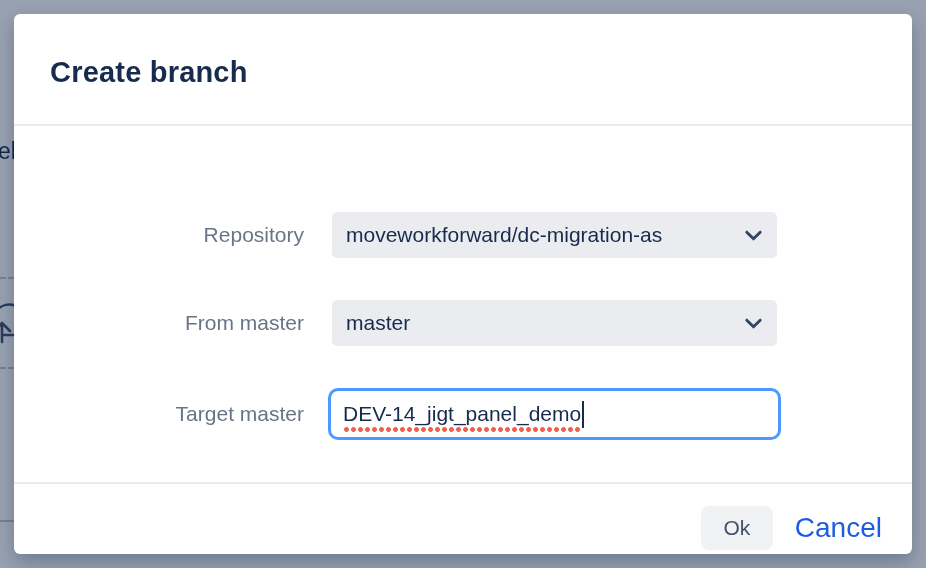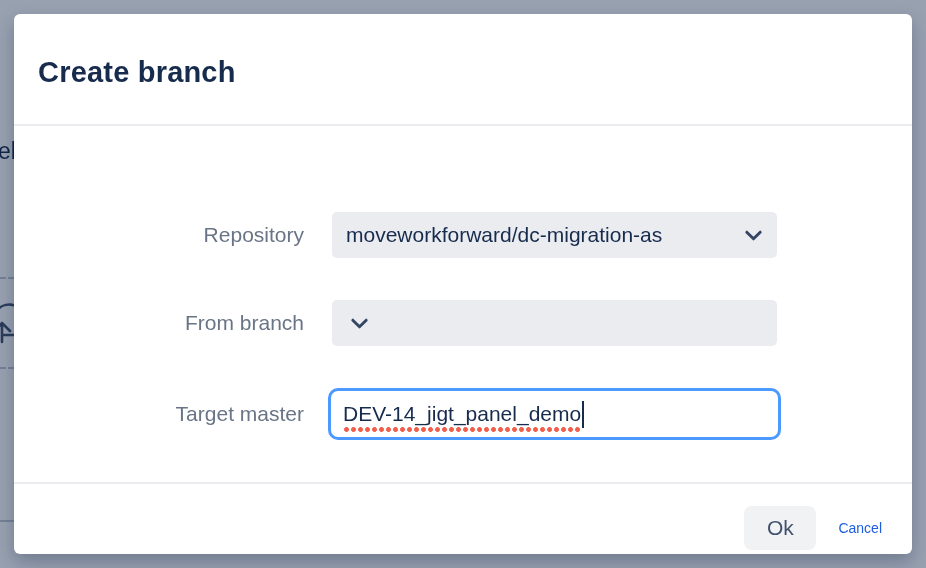--- a/index.html
+++ b/index.html
@@ -28,21 +28,21 @@
   
   .modal {
     position: absolute; left: 14px; top: 14px;
     width: 898px; height: 540px;
     background: #ffffff; border-radius: 6px;
     box-shadow: 0 8px 18px rgba(9,30,66,0.28);
     display: flex; flex-direction: column;
   }
   .modal-header {
     height: 112px; flex: 0 0 auto;
-    padding: 42px 44px 0 24px;
+    padding: 42px 44px 0 36px;
     border-bottom: 2px solid #EBECF0;
   }
   .modal-title {
     font-size: 29px; font-weight: 600; color: #172B4D; letter-spacing: 0.2px;
   }
   .modal-body { flex: 1 1 auto; padding: 86px 0 0 120px; }
   .form-row { display: flex; align-items: center; margin-bottom: 42px; }
   .form-label {
     flex: 0 0 170px; text-align: right; margin-right: 28px;
     font-size: 21px; color: #697586; font-weight: 500;
@@ -87,21 +87,21 @@
     display: flex; align-items: center; justify-content: flex-end;
     padding-right: 30px; gap: 22px;
   }
   .ok-button {
     min-width: 72px; height: 44px; padding: 0 18px;
     background: #F1F2F4; border: none; border-radius: 8px;
     font-family: inherit; font-size: 21px; font-weight: 500; color: #42526E;
     cursor: pointer;
   }
   .cancel-link {
-    font-size: 14px; font-weight: 500; color: #1D5DE2;
+    font-size: 28px; font-weight: 500; color: #1D5DE2;
     text-decoration: none; cursor: pointer;
   }
 </style>
 </head>
 <body>
 
 <div class="bg-page">
   <span class="bg-clipped-text">el</span>
   <div class="bg-dash bg-dash-1"></div>
   <span class="bg-arrow">
@@ -130,22 +130,23 @@
         <span class="select-value">moveworkforward/dc-migration-as</span>
         <span class="chevron">
           <svg viewBox="0 0 24 24" width="23" height="23">
             <path d="M5 8.5l7 7 7-7" fill="none" stroke="#344563" stroke-width="3" stroke-linecap="round" stroke-linejoin="round"></path>
           </svg>
         </span>
       </div>
     </div>
 
     <div class="form-row">
-      <label class="form-label">From branch</label>
+      <label class="form-label">From master</label>
       <div class="select">
+        <span class="select-value">master</span>
         <span class="chevron">
           <svg viewBox="0 0 24 24" width="23" height="23">
             <path d="M5 8.5l7 7 7-7" fill="none" stroke="#344563" stroke-width="3" stroke-linecap="round" stroke-linejoin="round"></path>
           </svg>
         </span>
       </div>
     </div>
 
     <div class="form-row">
       <label class="form-label">Target master</label>

